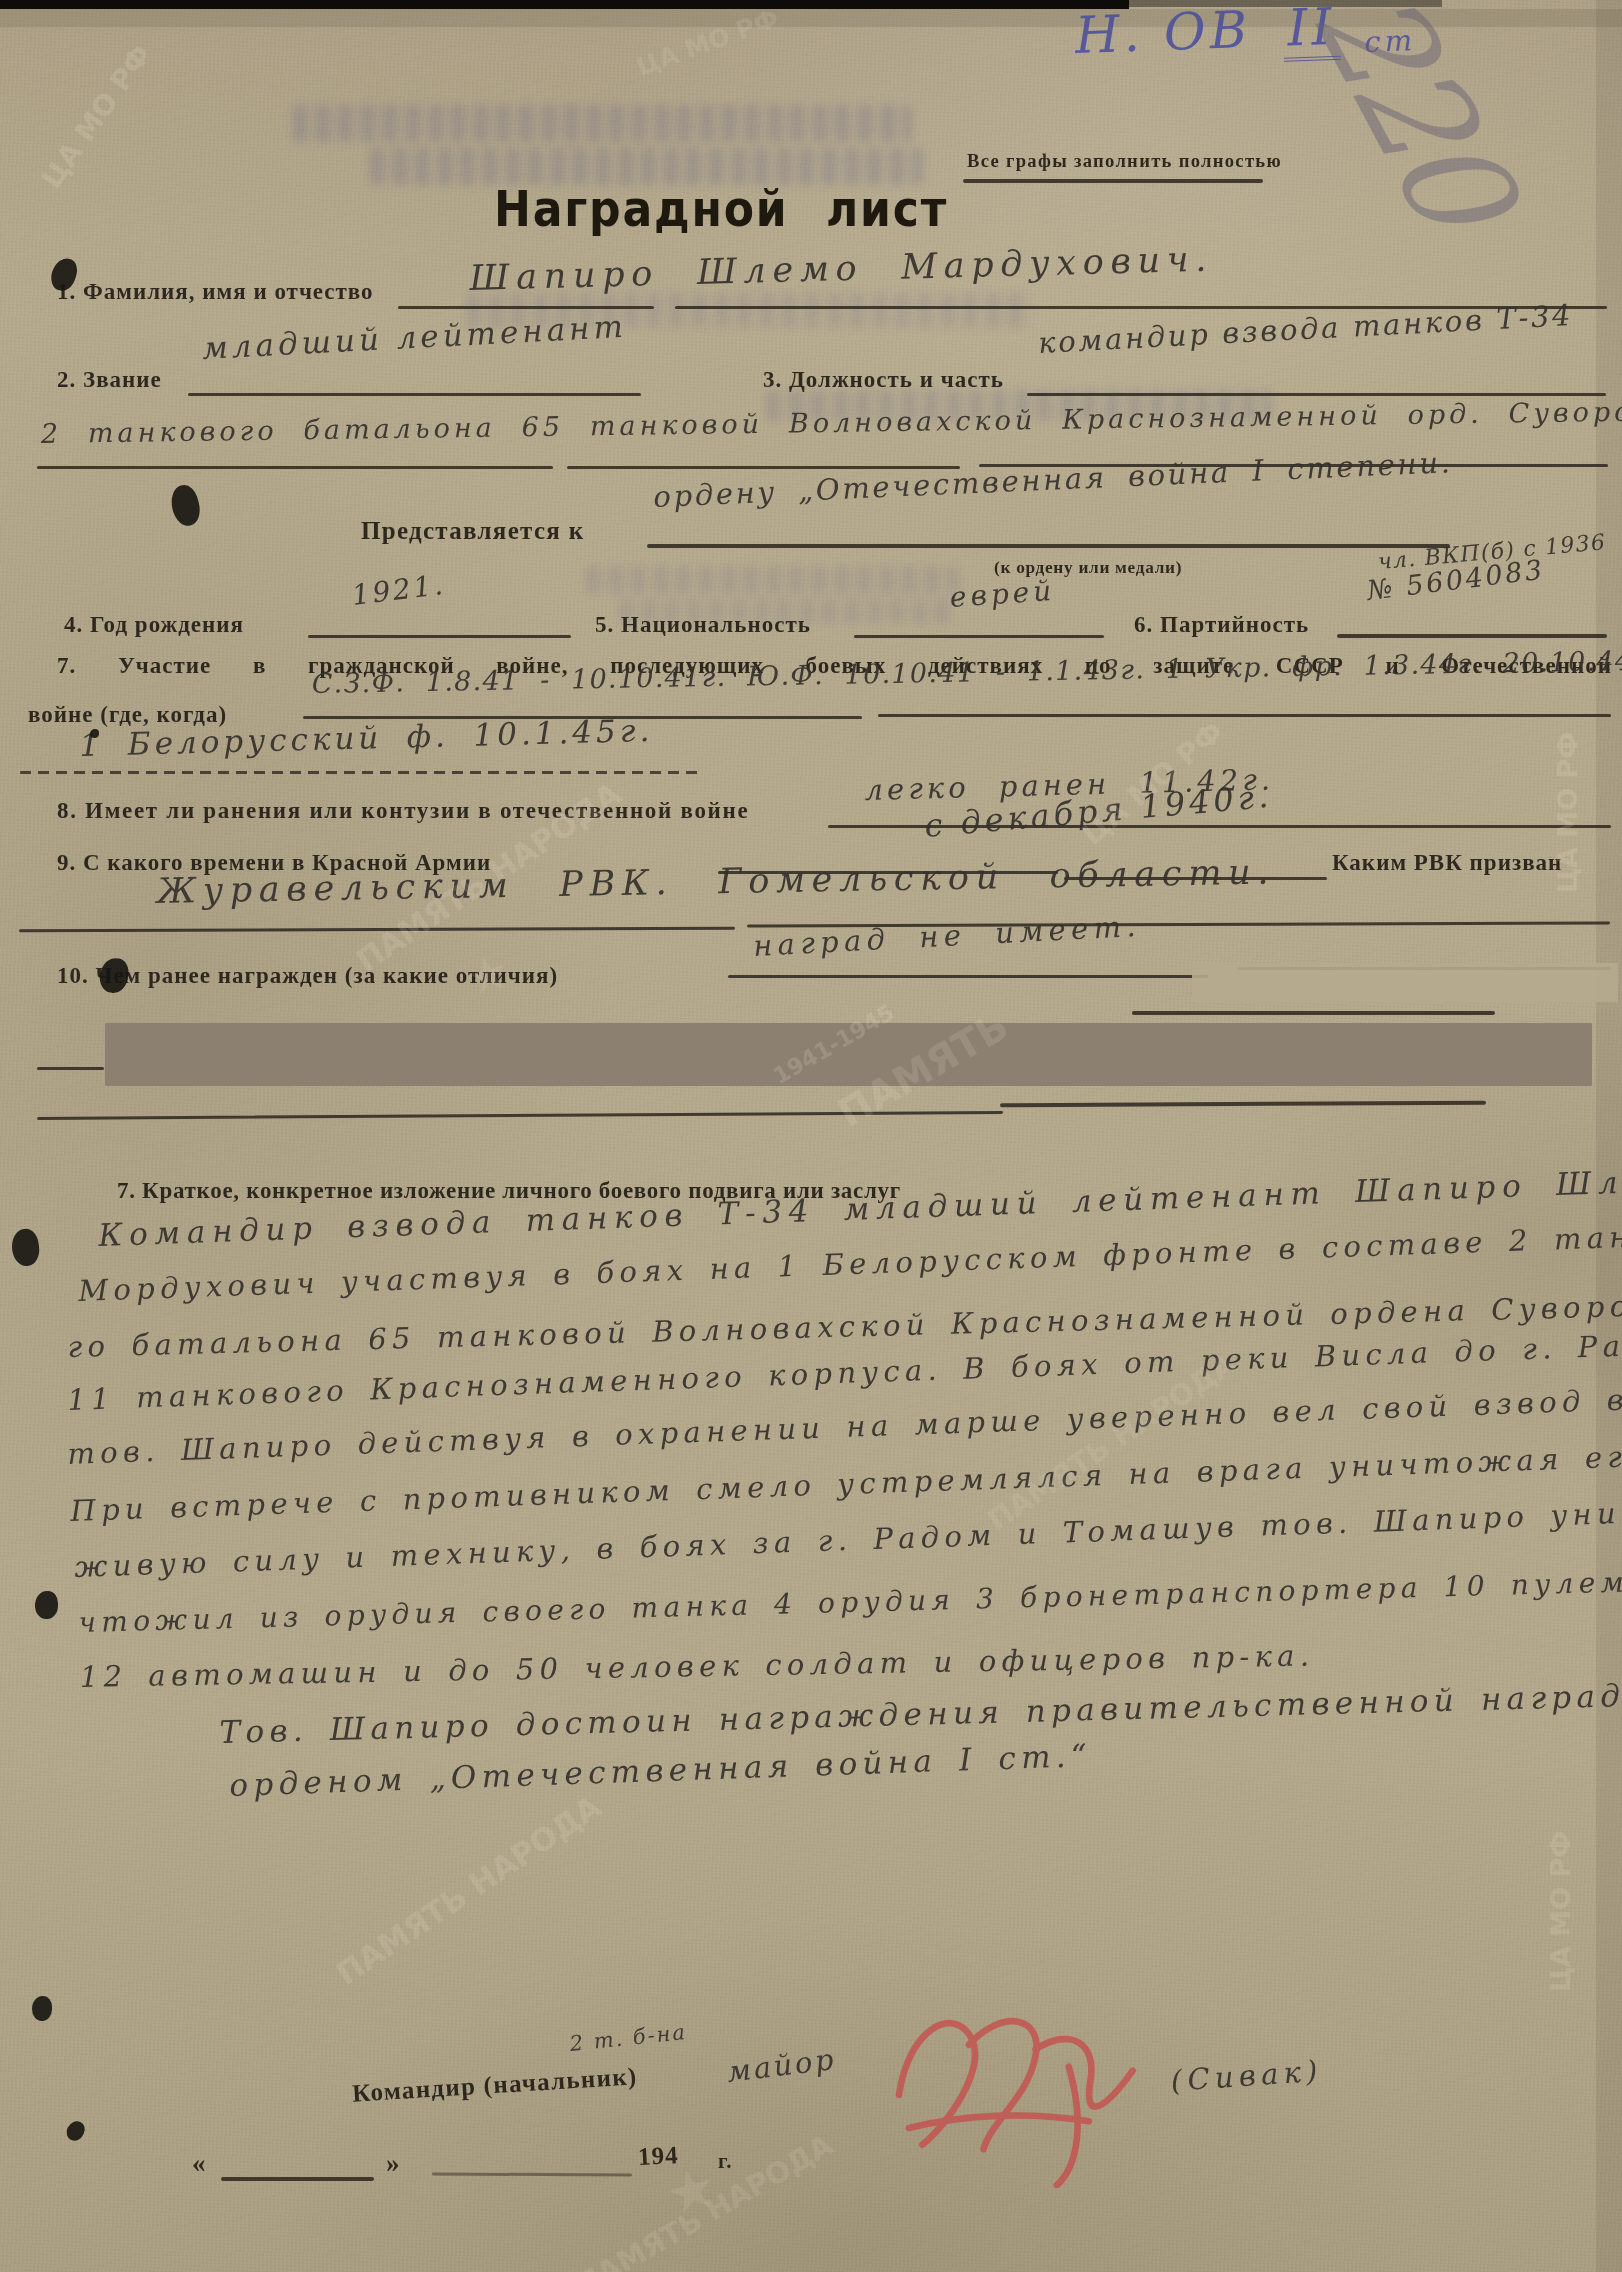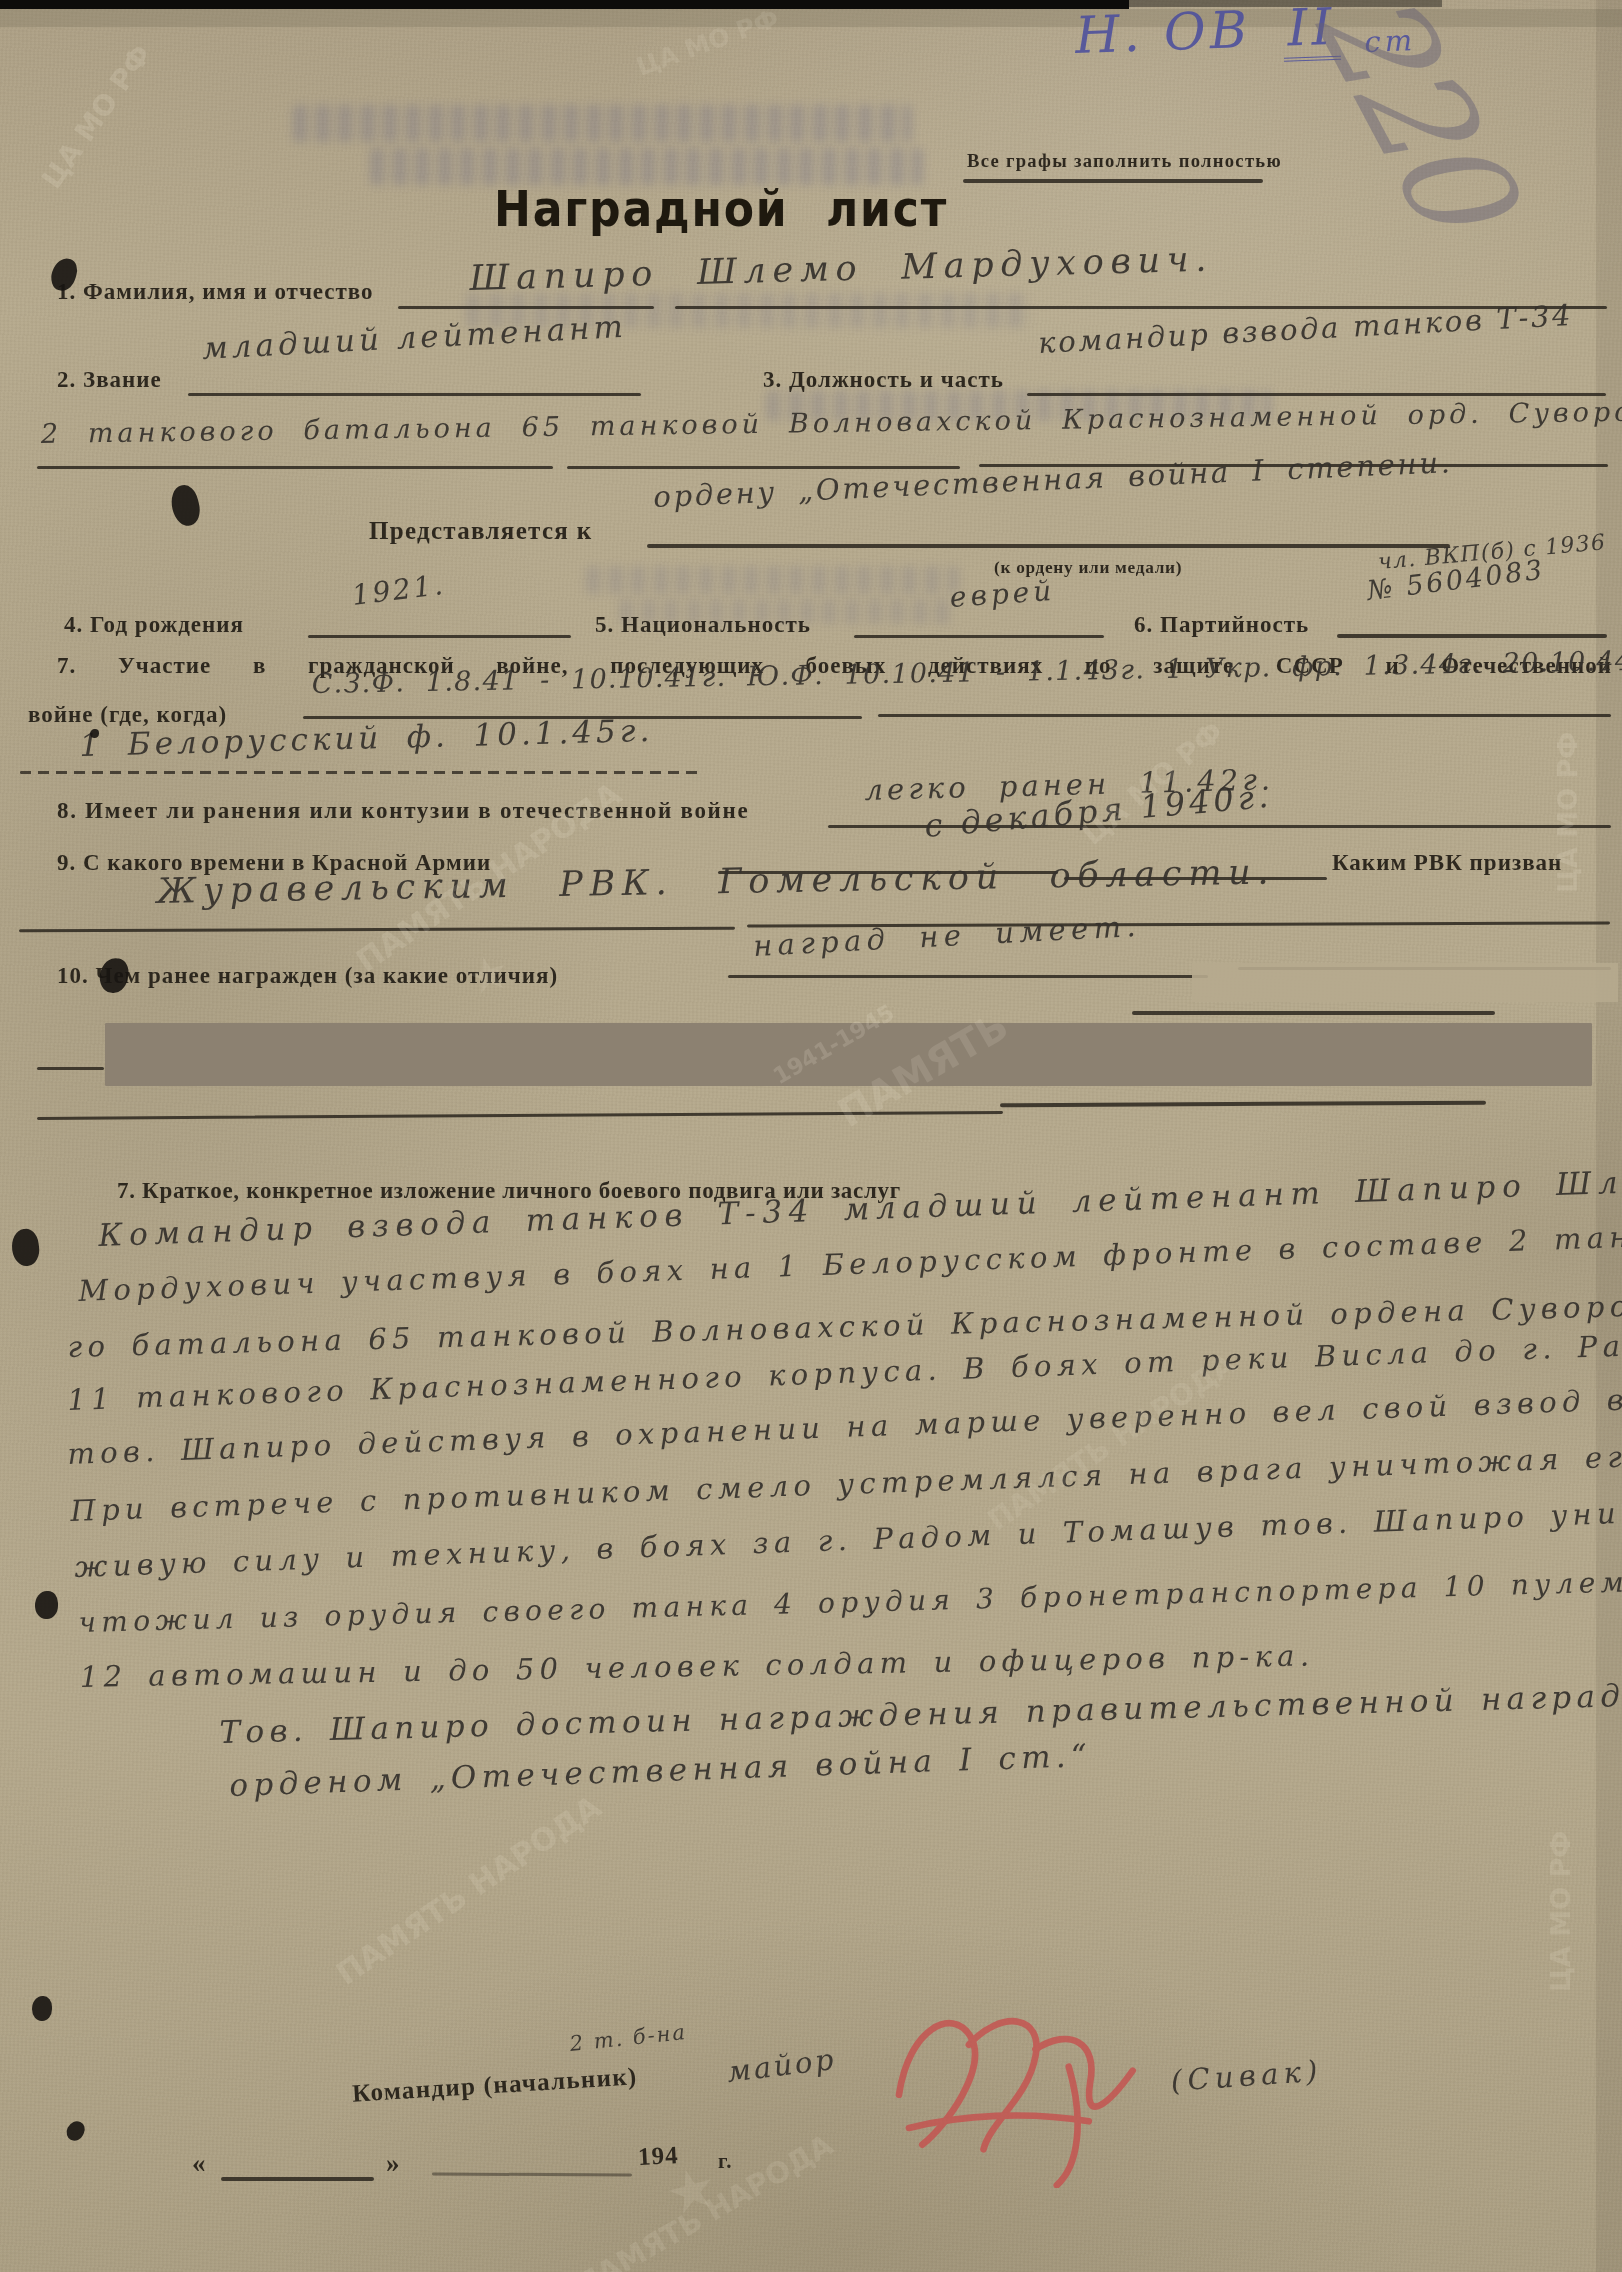--- a/index.html
+++ b/index.html
@@ -71,21 +71,21 @@
   <div class="rule" style="left:188px;top:393px;width:453px;"></div>
   <div class="pr" style="left:763px;top:368px;font-size:23px;">3. Должность и часть</div>
   <div class="hw" style="left:1039px;top:328px;font-size:29px;letter-spacing:2.7px;transform:rotate(-3deg);">командир взвода танков Т-34</div>
   <div class="rule" style="left:1027px;top:393px;width:579px;"></div>
 
   <div class="hw" style="left:41px;top:420px;font-size:27px;letter-spacing:4px;word-spacing:13.3px;transform:rotate(-.8deg);">2 танкового батальона 65 танковой Волновахской Краснознаменной орд. Суворова бригад</div>
   <div class="rule" style="left:37px;top:466px;width:516px;"></div>
   <div class="rule" style="left:567px;top:466px;width:393px;"></div>
   <div class="rule" style="left:979px;top:464px;width:629px;height:3.3px;"></div>
 
-  <div class="pr" style="left:361px;top:517px;font-size:25px;letter-spacing:1.3px;margin-left:8px;">Представляется к</div>
+  <div class="pr" style="left:361px;top:517px;font-size:25px;letter-spacing:1.3px;">Представляется к</div>
   <div class="hw" style="left:654px;top:482px;font-size:29px;letter-spacing:2.7px;word-spacing:9.3px;transform:rotate(-2.5deg);">ордену „Отечественная война I степени.</div>
   <div class="rule" style="left:647px;top:544px;width:803px;height:4px;"></div>
   <div class="pr" style="left:994px;top:559px;font-size:17.3px;letter-spacing:0.7px;">(к ордену или медали)</div>
   <div class="hw" style="left:1379px;top:550px;font-size:22px;letter-spacing:1.3px;transform:rotate(-5deg);">чл. ВКП(б) с 1936</div>
 
   <div class="pr" style="left:64px;top:613px;font-size:23px;">4. Год рождения</div>
   <div class="hw" style="left:354px;top:581px;font-size:28px;letter-spacing:2.7px;transform:rotate(-7deg);">1921.</div>
   <div class="rule" style="left:308px;top:635px;width:263px;"></div>
   <div class="pr" style="left:595px;top:613px;font-size:23px;">5. Национальность</div>
   <div class="hw" style="left:951px;top:583px;font-size:28px;letter-spacing:4px;transform:rotate(-4deg);">еврей</div>

